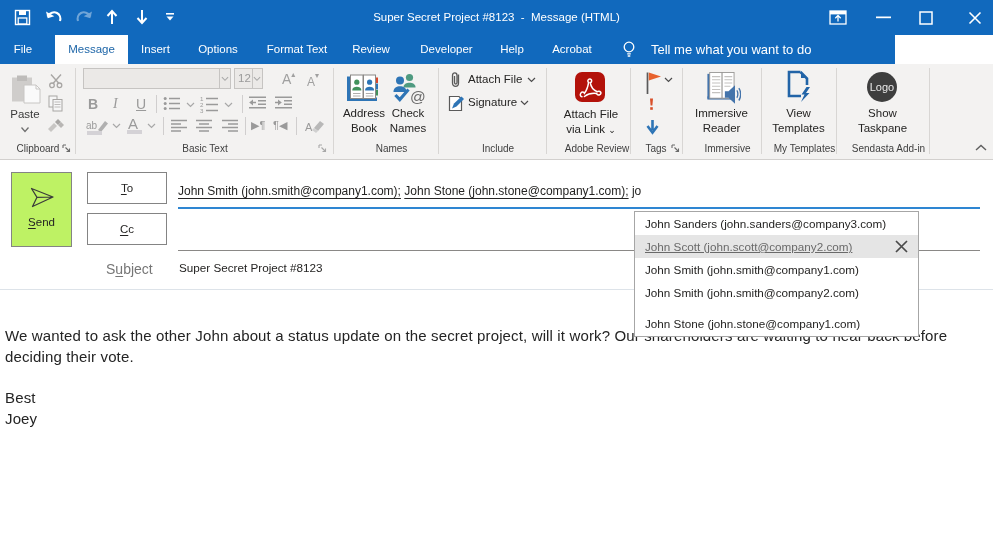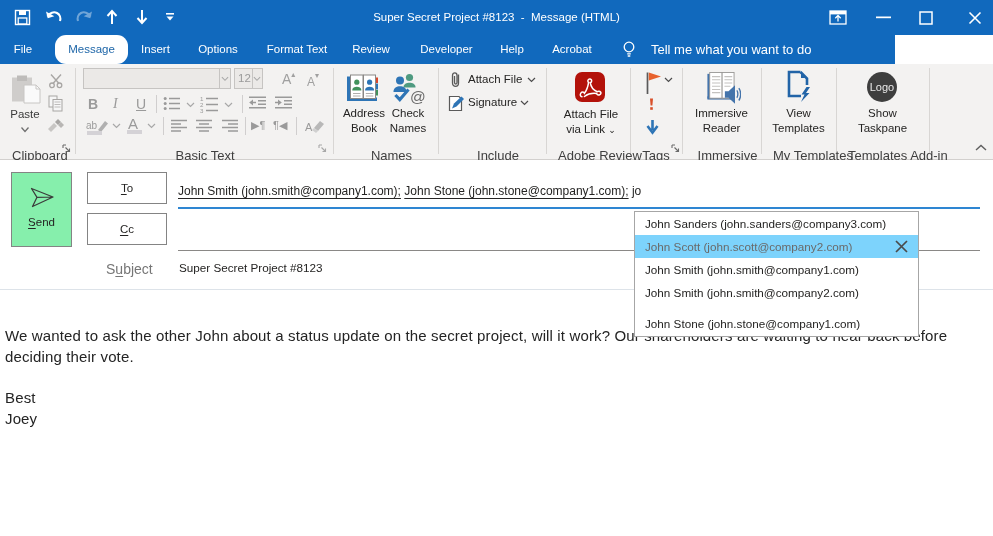--- a/index.html
+++ b/index.html
@@ -13,46 +13,46 @@
   #tabrow   { position:absolute; left:0; top:35px; width:895px; height:29px; background:#1169bd; }
   .ttl { position:absolute; top:0; height:35px; line-height:35px; color:#ffffff; font-size:11.5px; }
   .qat { position:absolute; }
 
   .tab { position:absolute; top:0; height:29px; line-height:29px; color:#ffffff; font-size:11.5px; text-align:center; }
   #tab-message { background:#ffffff; color:#1e66a8; }
 
   
   #ribbon { position:absolute; left:0; top:64px; width:993px; height:96px; background:#f3f2f1; border-bottom:1px solid #d2d0ce; }
   .gsep { position:absolute; top:4px; width:1px; height:86px; background:#d8d6d4; }
-  .glabel { position:absolute; top:85px; height:14px; line-height:14px; font-size:13px; color:#3f3f3f; text-align:center; white-space:nowrap;padding-left:12px; }
+  .glabel { position:absolute; top:78px; height:14px; line-height:14px; font-size:10px; color:#3f3f3f; text-align:center; white-space:nowrap;padding-left:12px; }
   .rt { position:absolute; font-size:11.5px; color:#252423; white-space:nowrap; }
   .rt2 { position:absolute; font-size:11.5px; color:#252423; text-align:center; line-height:15px; white-space:nowrap; }
   .ssep { position:absolute; width:1px; background:#d0cece; }
 
   
   #header { position:absolute; left:0; top:160px; width:993px; height:130px; background:#ffffff; }
   .fieldbtn { position:absolute; left:87px; width:80px; height:32px; border:1px solid #848484; background:#ffffff;
               font-size:11.5px; color:#252423; text-align:center; line-height:30px; }
-  #sendbtn { position:absolute; left:11px; top:12px; width:61px; height:75px; border:1px solid #848484; background:#86efac; text-align:center; }
+  #sendbtn { position:absolute; left:11px; top:12px; width:61px; height:75px; border:1px solid #848484; background:#bef264; text-align:center; }
   .u { text-decoration:underline; text-underline-offset:2px; }
   .recip { position:absolute; left:178px; top:24px; font-size:12px; color:#252423; white-space:nowrap; }
   .addr { text-decoration:underline; text-underline-offset:2.5px; }
   #toline { position:absolute; left:178px; top:47px; width:802px; height:2px; background:#2e86d2; }
   #ccline { position:absolute; left:178px; top:90px; width:802px; height:1px; background:#8a8886; }
   #subjlabel { position:absolute; left:106px; font-size:14px; color:#767676; }
   #subjtext { position:absolute; left:179px; font-size:11.7px; color:#252423; }
   #subjline { position:absolute; left:0; top:129px; width:993px; height:1px; background:#dde3e9; }
 
   
   #mailbody { position:absolute; left:5px; top:305px; width:962px; font-size:15px; line-height:20.8px; color:#242424; letter-spacing:0.14px; }
 
   
   #dropdown { position:absolute; left:634px; top:211px; width:285px; height:126px; background:#ffffff; border:1px solid #a6a6a6; }
   .ditem { position:absolute; left:0px; width:283px; height:23px; line-height:23px; font-size:11.7px; color:#252423; padding-left:10px; }
-  .ditem.sel { background:#7dd3fc; color:#6a6a6a; }
+  .ditem.sel { background:#e5e5e5; color:#6a6a6a;text-decoration:underline; }
 </style>
 </head>
 <body>
 <div id="app">
 
   <div id="titlebar">
     <svg class="qat" style="left:14px; top:9px;" width="17" height="17" viewBox="0 0 17 17">
       <rect x="1.5" y="1.5" width="14" height="14" fill="none" stroke="#ffffff" stroke-width="1.4"></rect>
       <rect x="5" y="1.5" width="7" height="4.5" fill="#ffffff"></rect>
       <rect x="4.2" y="9" width="8.6" height="6" fill="none" stroke="#ffffff" stroke-width="1.3"></rect>
@@ -87,21 +87,21 @@
     <svg class="abs" style="left:919px; top:11px;" width="14" height="14" viewBox="0 0 14 14">
       <rect x="1" y="1" width="12" height="12" fill="none" stroke="#ffffff" stroke-width="1.5"></rect>
     </svg>
     <svg class="abs" style="left:968px; top:11px;" width="14" height="14" viewBox="0 0 14 14">
       <path d="M1.5 1.5 L12.5 12.5 M12.5 1.5 L1.5 12.5" fill="none" stroke="#ffffff" stroke-width="1.6"></path>
     </svg>
   </div>
 
   <div id="tabrow">
     <div class="tab" style="left:0px; width:46px;">File</div>
-    <div class="tab" id="tab-message" style="left:55px; width:73px;border-radius:11px;">Message</div>
+    <div class="tab" id="tab-message" style="left:55px; width:73px;">Message</div>
     <div class="tab" style="left:128px; width:55px;">Insert</div>
     <div class="tab" style="left:183px; width:70px;">Options</div>
     <div class="tab" style="left:253px; width:88px;">Format Text</div>
     <div class="tab" style="left:341px; width:60px;">Review</div>
     <div class="tab" style="left:401px; width:91px;">Developer</div>
     <div class="tab" style="left:492px; width:40px;">Help</div>
     <div class="tab" style="left:532px; width:80px;">Acrobat</div>
     <svg class="abs" style="left:621px; top:5px;" width="16" height="19" viewBox="0 0 16 19">
       <circle cx="8" cy="7" r="4.8" fill="none" stroke="#ffffff" stroke-width="1.3"></circle>
       <path d="M6.2 13.8 L9.8 13.8 M6.7 16 L9.3 16" stroke="#ffffff" stroke-width="1.3"></path>
@@ -121,21 +121,21 @@
     <div class="gsep" style="left:929px;"></div>
 
     <div class="glabel" style="left:0px; width:64px;">Clipboard</div>
     <div class="glabel" style="left:75px; width:248px;">Basic Text</div>
     <div class="glabel" style="left:333px; width:105px;">Names</div>
     <div class="glabel" style="left:438px; width:108px;">Include</div>
     <div class="glabel" style="left:546px; width:90px;">Adobe Review</div>
     <div class="glabel" style="left:628px; width:44px;">Tags</div>
     <div class="glabel" style="left:682px; width:79px;">Immersive</div>
     <div class="glabel" style="left:761px; width:75px;">My Templates</div>
-    <div class="glabel" style="left:836px; width:93px;">Templates Add-in</div>
+    <div class="glabel" style="left:836px; width:93px;">Sendasta Add-in</div>
 
     <svg class="abs" style="left:62px; top:80px;" width="10" height="10" viewBox="0 0 10 10">
       <path d="M1 1 L1 4 M1 1 L4 1 M3.5 3.5 L7.5 7.5 M7.5 4.5 L7.5 7.5 L4.5 7.5" fill="none" stroke="#6a6a6a" stroke-width="1.1"></path>
     </svg>
     <svg class="abs" style="left:318px; top:80px;" width="10" height="10" viewBox="0 0 10 10">
       <path d="M1 1 L1 4 M1 1 L4 1 M3.5 3.5 L7.5 7.5 M7.5 4.5 L7.5 7.5 L4.5 7.5" fill="none" stroke="#a8a8a8" stroke-width="1.1"></path>
     </svg>
     <svg class="abs" style="left:671px; top:80px;" width="10" height="10" viewBox="0 0 10 10">
       <path d="M1 1 L1 4 M1 1 L4 1 M3.5 3.5 L7.5 7.5 M7.5 4.5 L7.5 7.5 L4.5 7.5" fill="none" stroke="#6a6a6a" stroke-width="1.1"></path>
     </svg>

